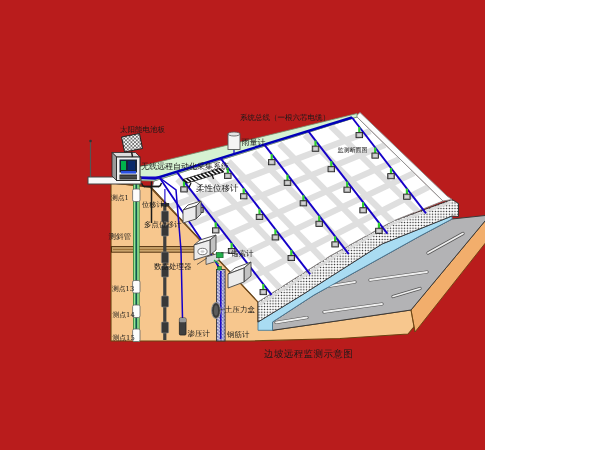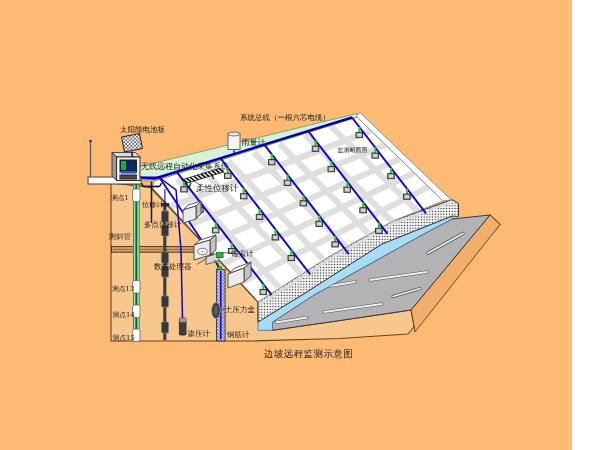--- a/index.html
+++ b/index.html
@@ -1,16 +1,16 @@
 <!DOCTYPE html>
 <html><head>
 <meta charset="utf-8">
 <style>
   html,body { margin:0; padding:0; background:#FFFFFF; }
-  #stage { position:relative; width:572px; height:450px; background:#fdba74; overflow:hidden; }
+  #stage { position:relative; width:485px; height:450px; background:#b91c1c; overflow:hidden; }
   svg { display:block; }
   text { font-family:"DejaVu Serif", serif; }
 </style>
 </head>
 <body>
 
 <div id="stage">
 <svg width="600" height="450" viewBox="0 0 600 450">
 
 <defs>

